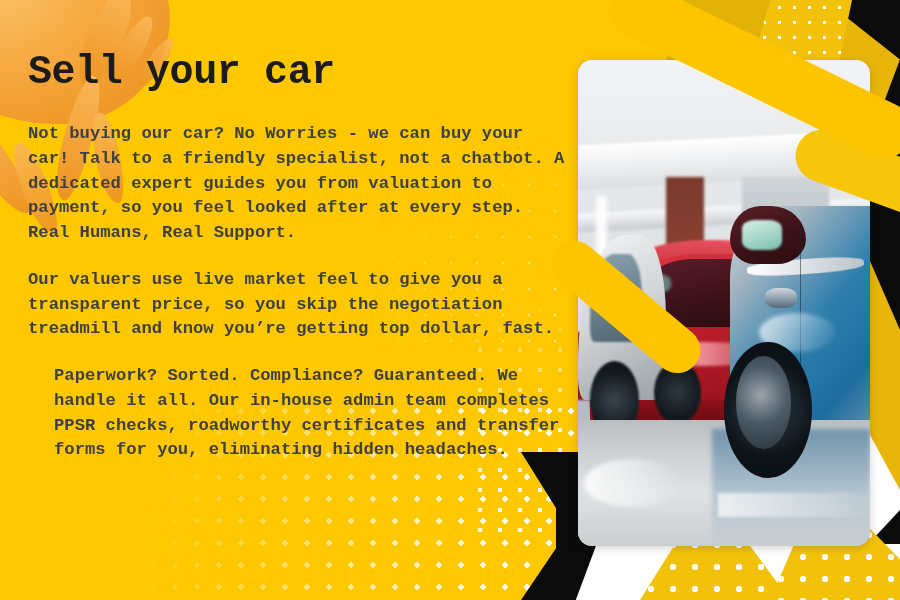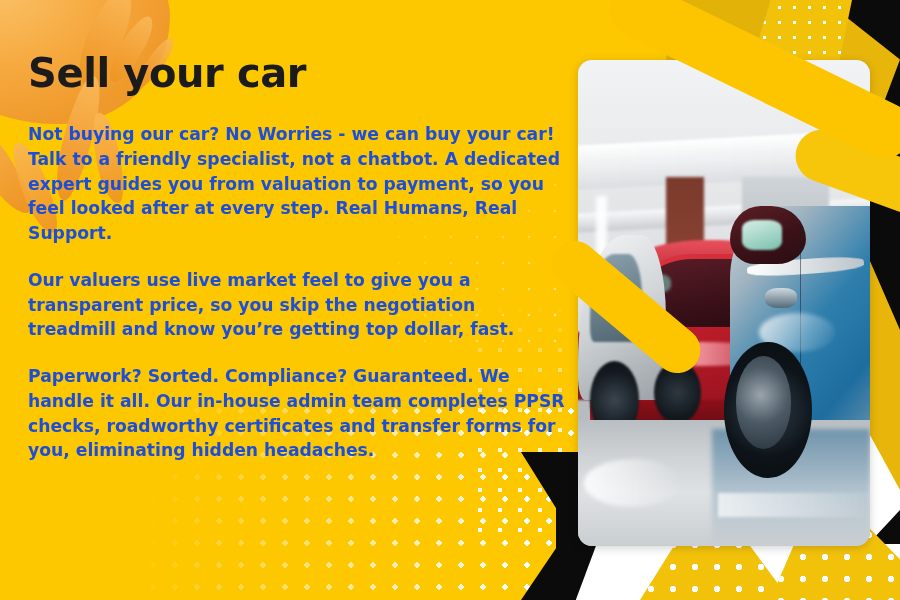--- a/index.html
+++ b/index.html
@@ -356,37 +356,38 @@
     left: 792px; top: 150px; width: 170px; height: 52px;
     transform: rotate(20deg);
     background: #F7C60A;
   }
 
   
   .content {
     position: absolute;
     left: 28px; top: 52px;
     width: 540px;
+    font-family: Liberation Mono, monospace;
   }
   .title {
     margin: 0 0 28px 0;
     font-size: 40px;
     font-weight: bold;
     color: #1b1b1b;
     letter-spacing: -0.4px;
     line-height: 1.05;
   }
   .para {
     margin: 0 0 22px 0;
     font-size: 17.2px;
     font-weight: bold;
     line-height: 1.44;
-    color: #1d4ed8;
-  }
-  .para:last-child { margin-bottom: 0; }
+    color: #404040;
+  }
+  .para:last-child { margin-bottom: 0; margin-left: 26px; }
 </style>
 </head>
 <body>
 
 <div id="poster">
 
   <div class="layer bg-base"></div>
 
   <div class="layer right-white"></div>
   <div class="layer gold-band-right"></div>

